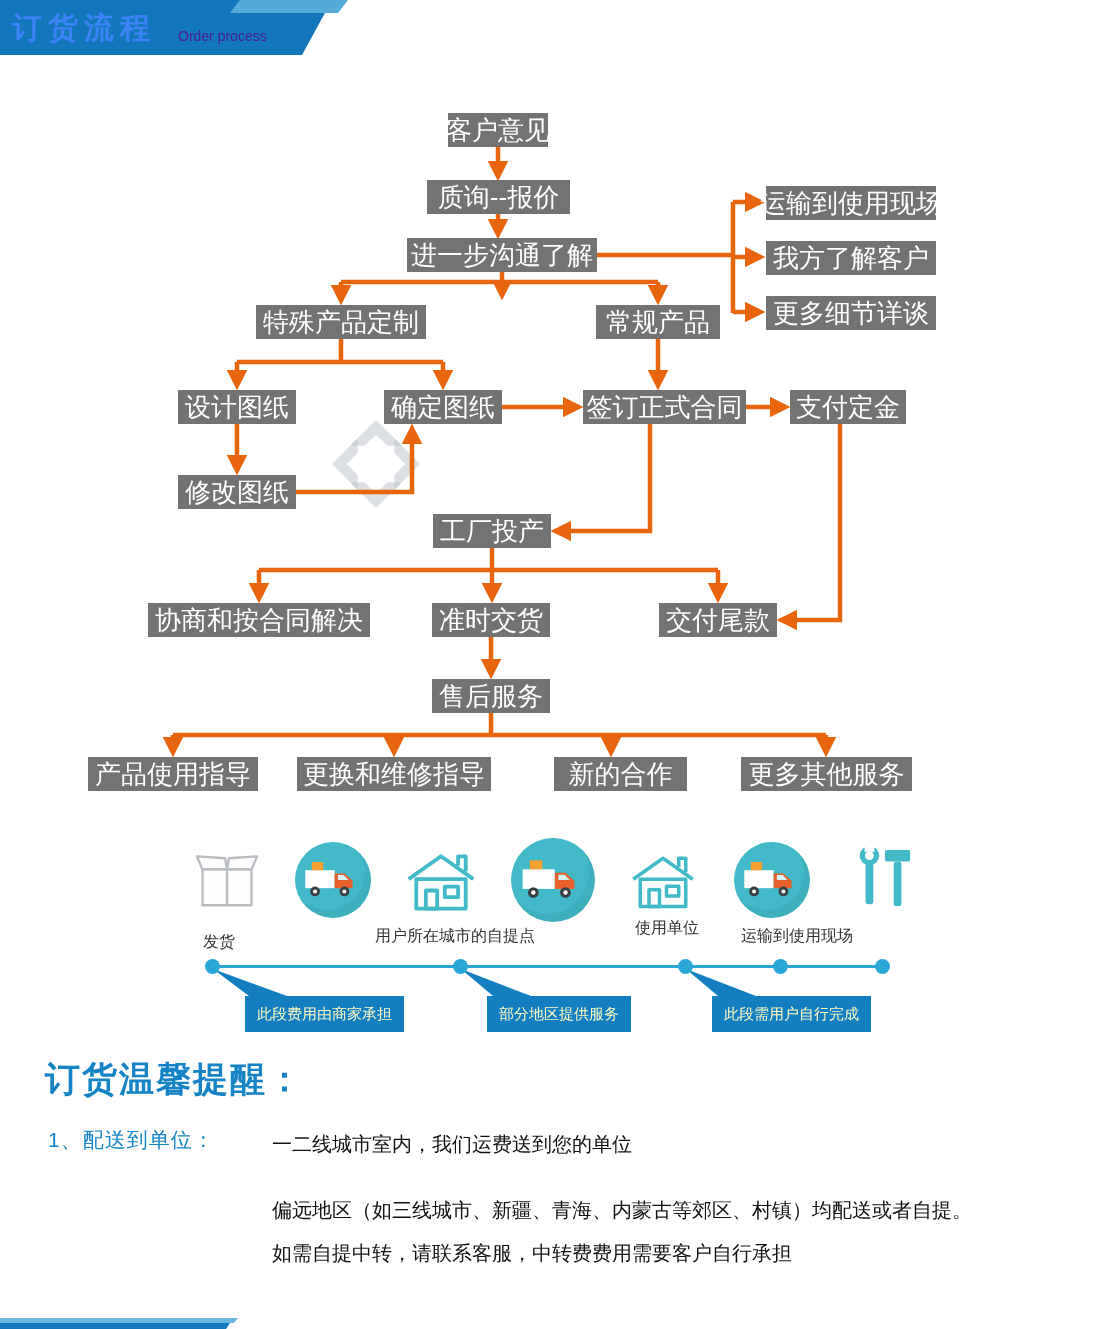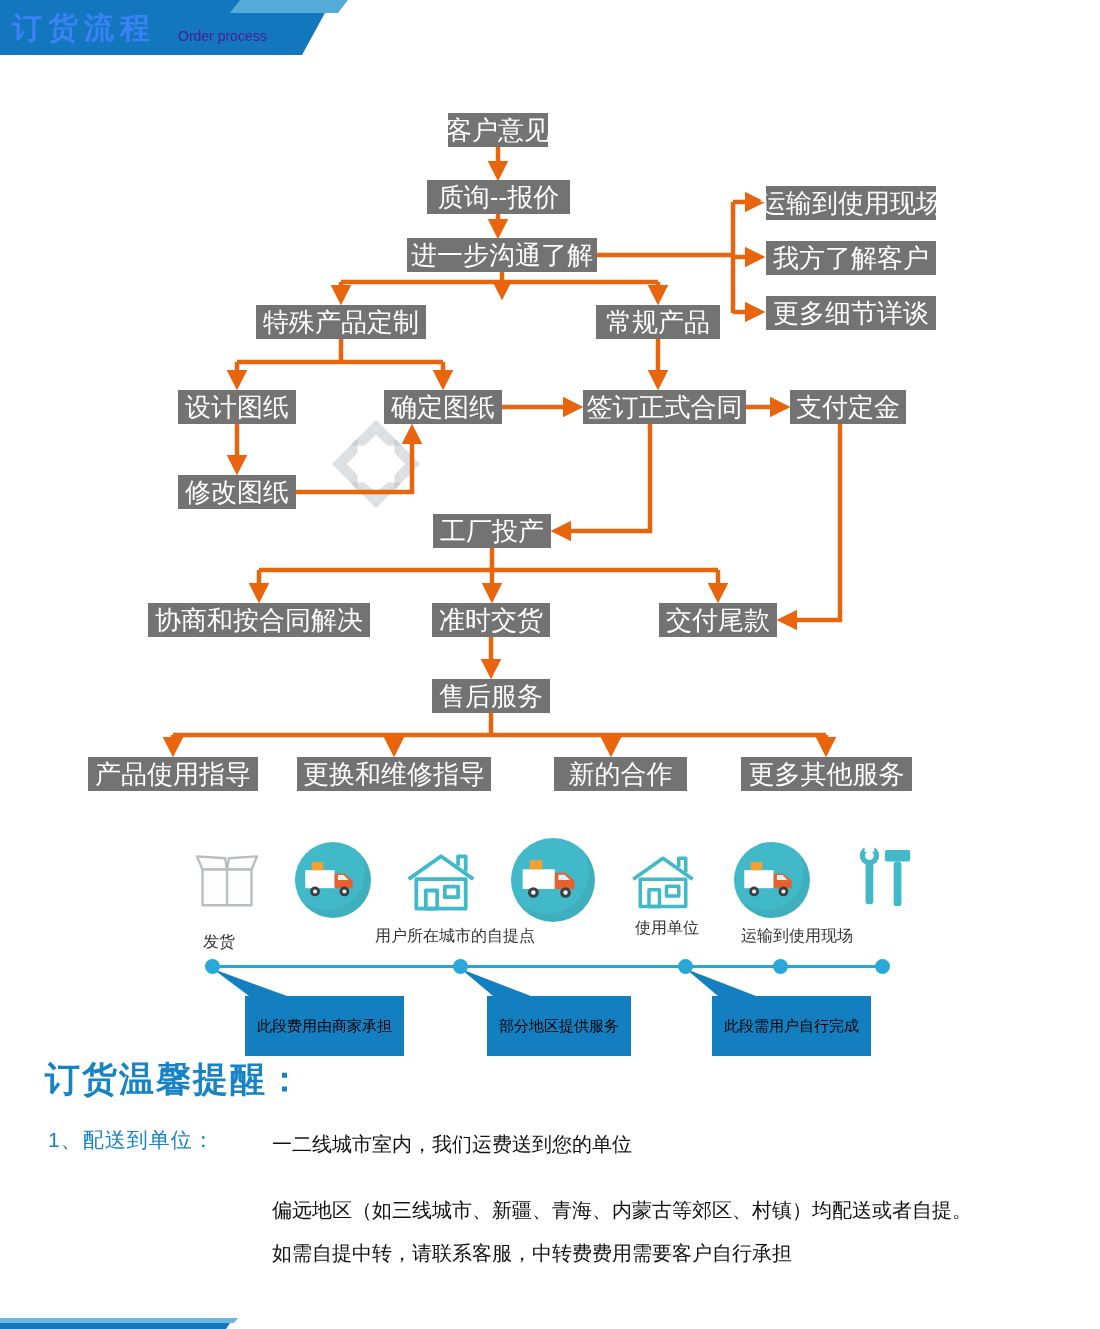--- a/index.html
+++ b/index.html
@@ -26,22 +26,22 @@
 
   .arrows{position:absolute;left:0;top:0;z-index:2;pointer-events:none;}
 
   
   .circle{position:absolute;border-radius:50%;background:#41b9c8;box-shadow:inset -6px -8px 0 rgba(0,0,0,0.05);
     display:flex;align-items:center;justify-content:center;z-index:3;}
   .licon{position:absolute;z-index:3;}
   .llabel{position:absolute;font-size:16px;color:#333;text-align:center;z-index:3;white-space:nowrap;}
   .tl-line{position:absolute;left:212px;top:965px;width:670px;height:3px;background:#2aa6d3;z-index:2;}
   .tl-dot{position:absolute;width:15px;height:15px;border-radius:50%;background:#29a8d8;z-index:3;}
-  .tag{position:absolute;top:996px;height:28px;background:#147fc0;color:#000000;font-size:15px;
-    display:flex;align-items:center;padding:16px 12px;z-index:3;white-space:nowrap;text-align:center;}
+  .tag{position:absolute;top:996px;height:28px;background:#147fc0;color:#fef9c3;font-size:15px;
+    display:flex;align-items:center;padding:4px 12px;z-index:3;white-space:nowrap;text-align:center;}
 
   
   .rem-title{position:absolute;left:45px;top:1056px;font-size:35px;font-weight:bold;color:#1583c5;letter-spacing:2px;}
   .rem-label{position:absolute;font-size:21px;color:#1583c5;letter-spacing:1px;}
   .rem-text{position:absolute;font-size:20px;color:#111;}
 
   .bb-light{position:absolute;left:0;top:1318px;width:238px;height:5px;background:#6cb7e0;
     clip-path:polygon(0 0,100% 0,calc(100% - 4px) 100%,0 100%);}
   .bb-dark{position:absolute;left:0;top:1323px;width:230px;height:6px;background:#1277bd;
     clip-path:polygon(0 0,100% 0,calc(100% - 4px) 100%,0 100%);}

